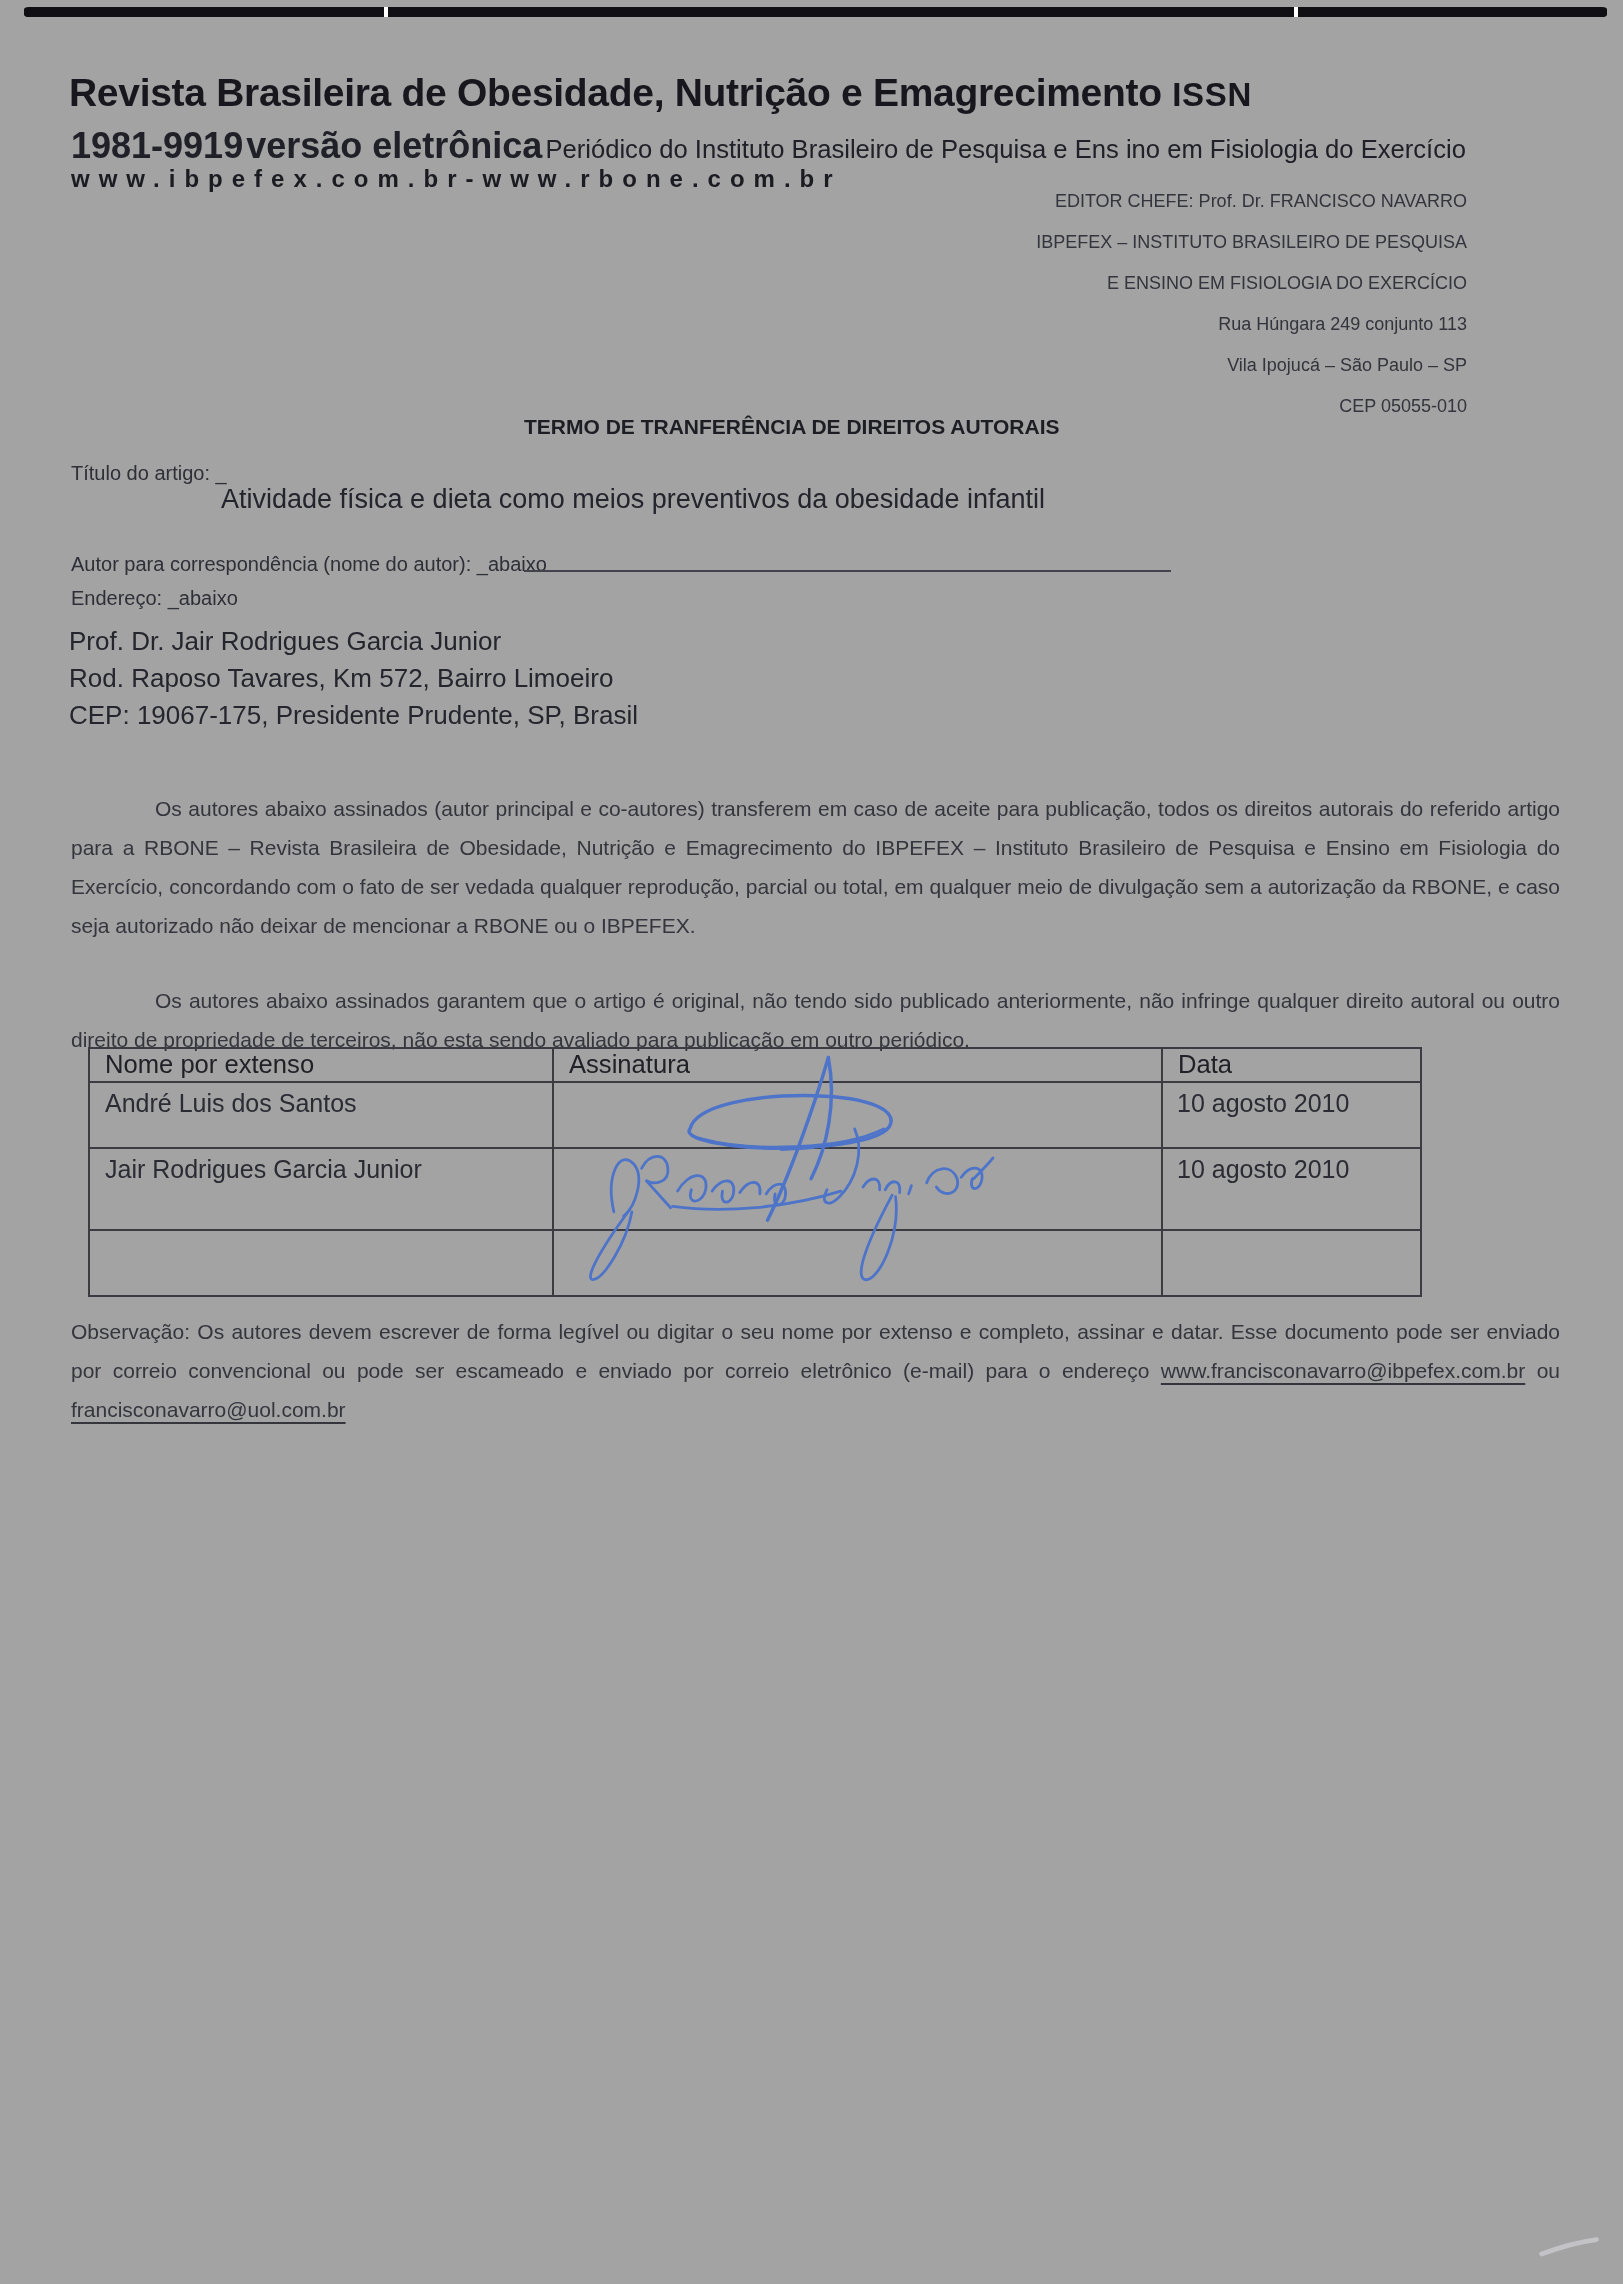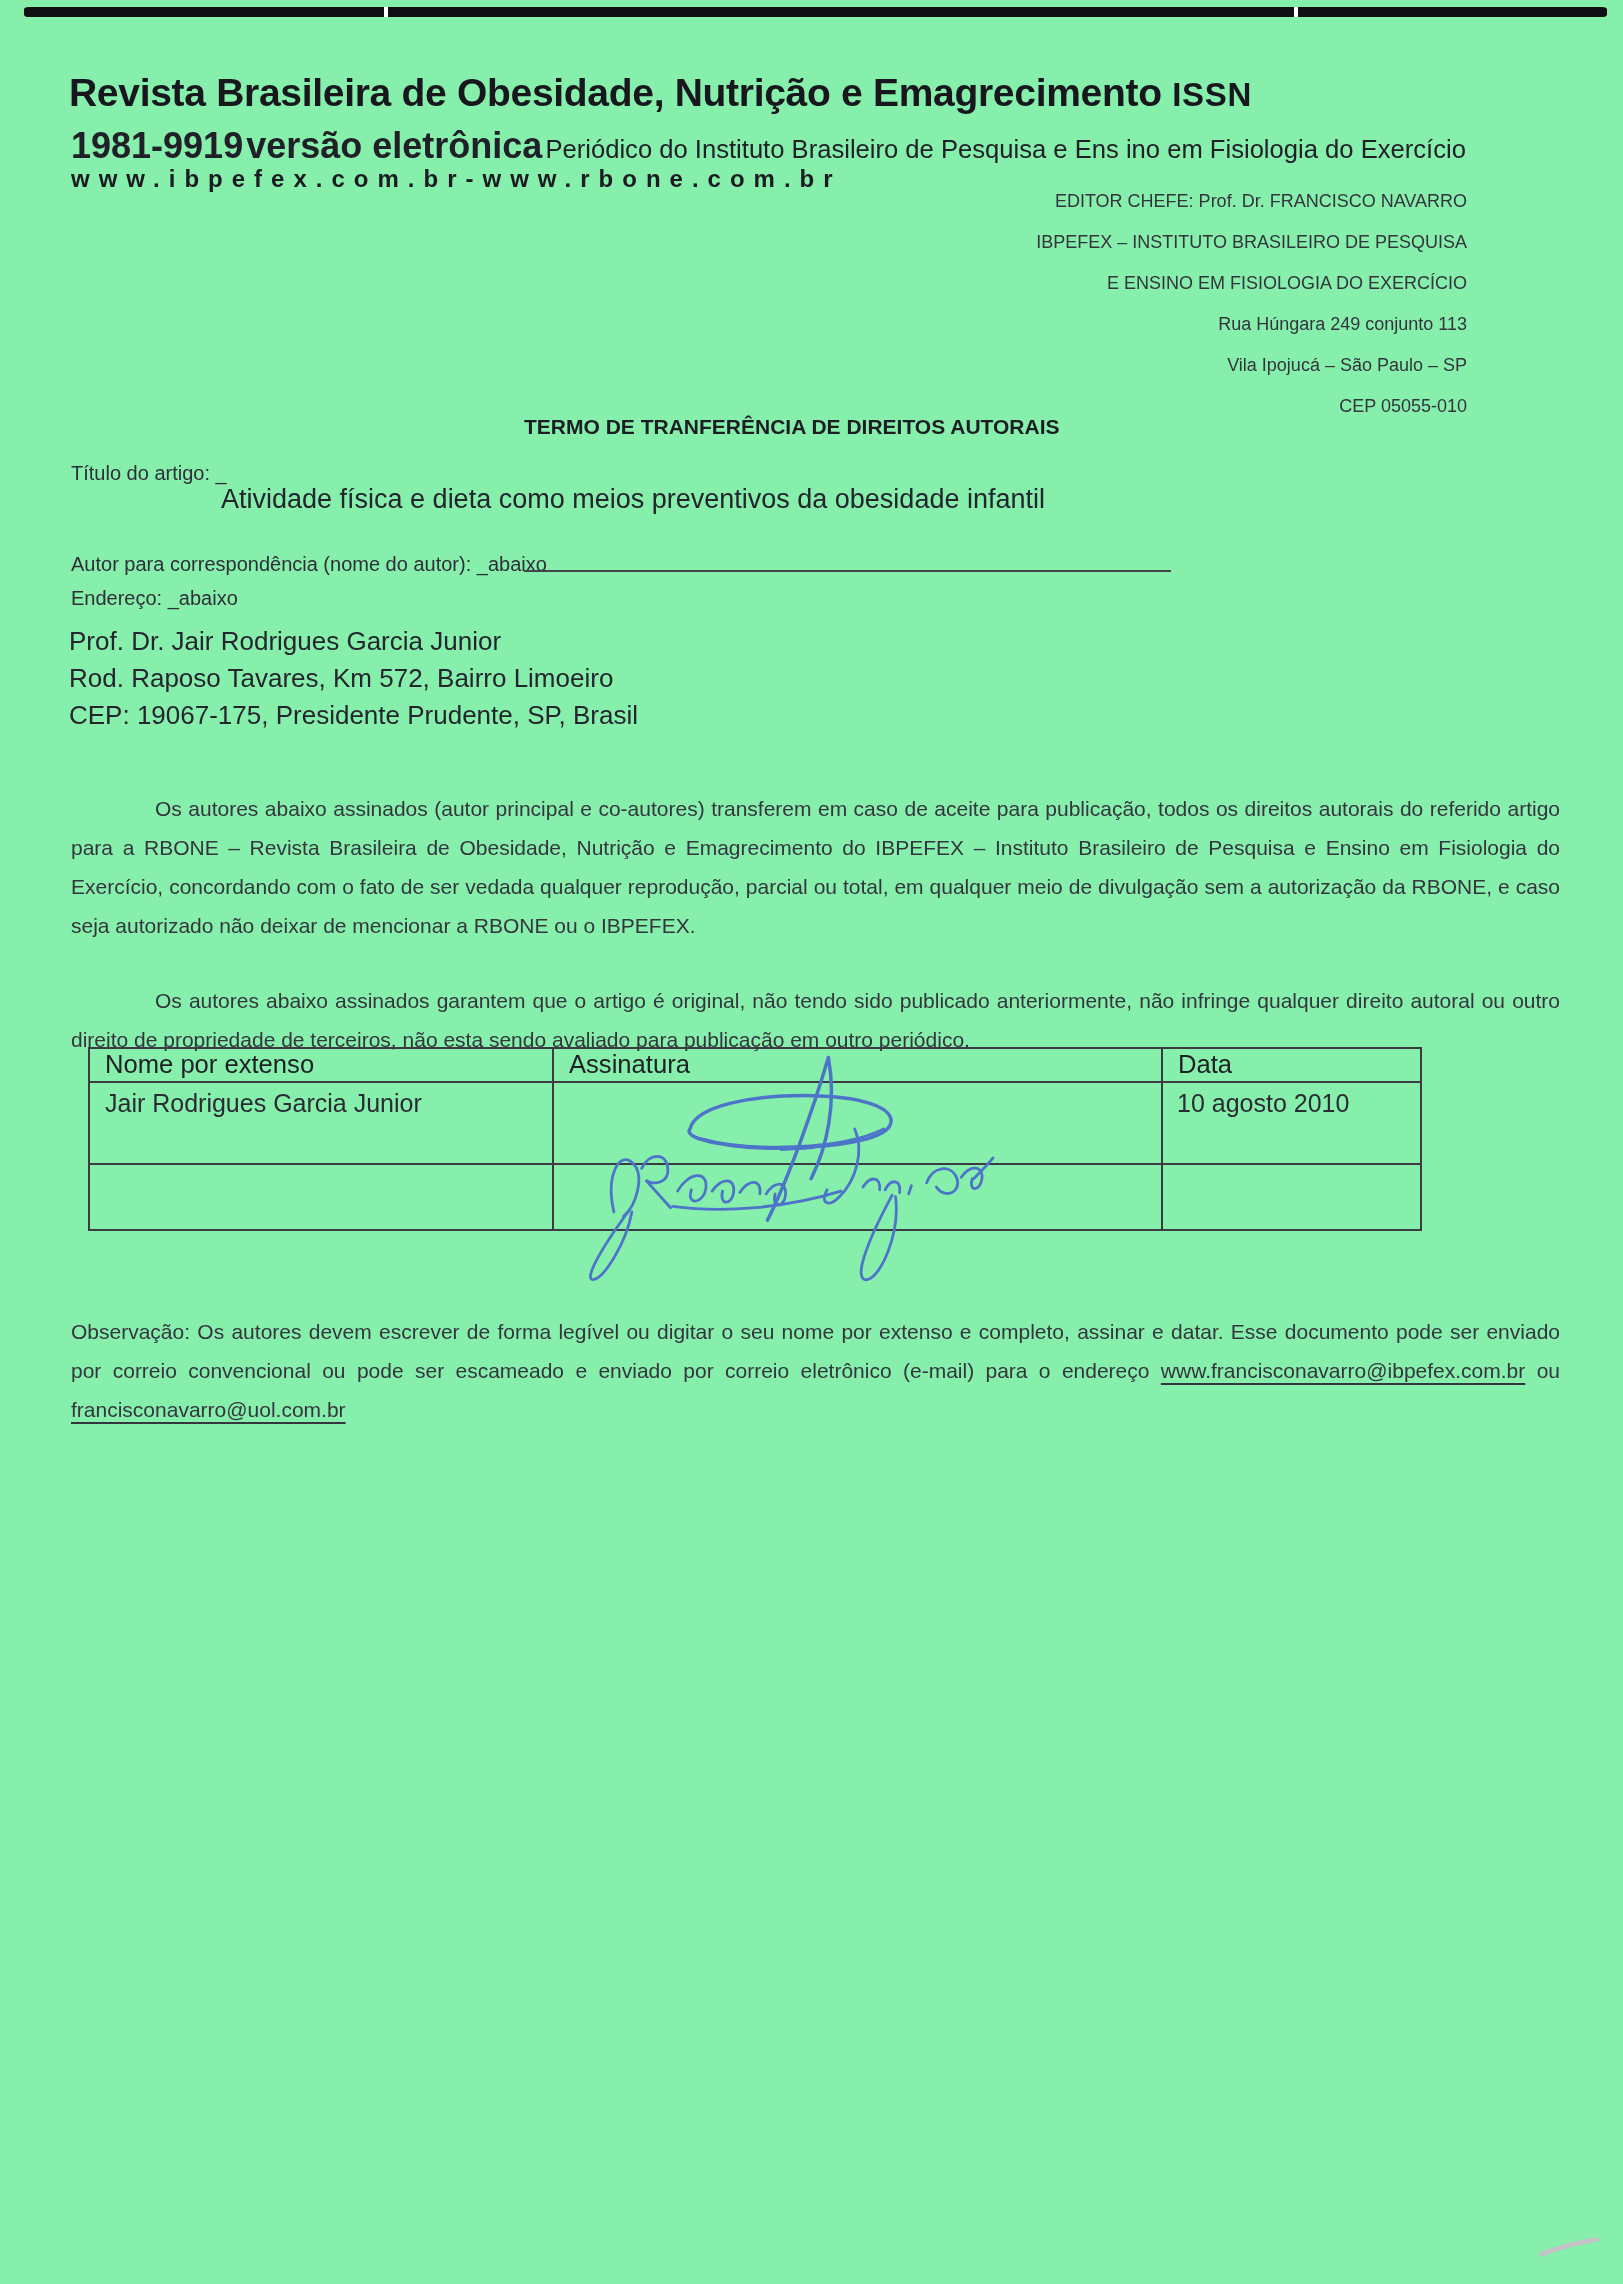--- a/index.html
+++ b/index.html
@@ -1,18 +1,18 @@
 <!DOCTYPE html>
 <html style="font-size:11px"><head>
 <meta charset="utf-8">
 <style>
   * { margin:0; padding:0; box-sizing:border-box; }
   html,body { background:#ffffff; }
   body { font-family:"Liberation Sans", sans-serif; color:#2f3038; }
-  .page { position:relative; width:1624px; height:2284px; background:#86efac; overflow:hidden; }
+  .page { position:relative; width:1624px; height:2284px; background:#a3a3a3; overflow:hidden; }
 
   .abs { position:absolute; }
 
   
   .scan-bar { position:absolute; left:23.5px; top:7px; width:1583px; height:10.4px;
               background:#101014; border-radius:4.8px/2.8px; }
   .scan-bar .notch { position:absolute; top:0; width:4.8px; height:10.4px; background:#fff; }
 
   
   .journal-title { left:69px; top:71px; font-size:39px; font-weight:700; color:#17171d;
@@ -123,20 +123,25 @@
         <col class="col-name">
         <col class="col-sig">
         <col class="col-date">
       </colgroup>
     <tbody>
         <tr>
       <th>Nome por extenso</th>
       <th>Assinatura</th>
       <th>Data</th>
     </tr>
+    <tr class="row-1">
+      <td>André Luis dos Santos</td>
+      <td></td>
+      <td class="date-cell">10 agosto 2010</td>
+    </tr>
     <tr class="row-2">
       <td>Jair Rodrigues Garcia Junior</td>
       <td></td>
       <td class="date-cell">10 agosto 2010</td>
     </tr>
     <tr class="row-3">
       <td></td>
       <td></td>
       <td class="date-cell"></td>
     </tr>

